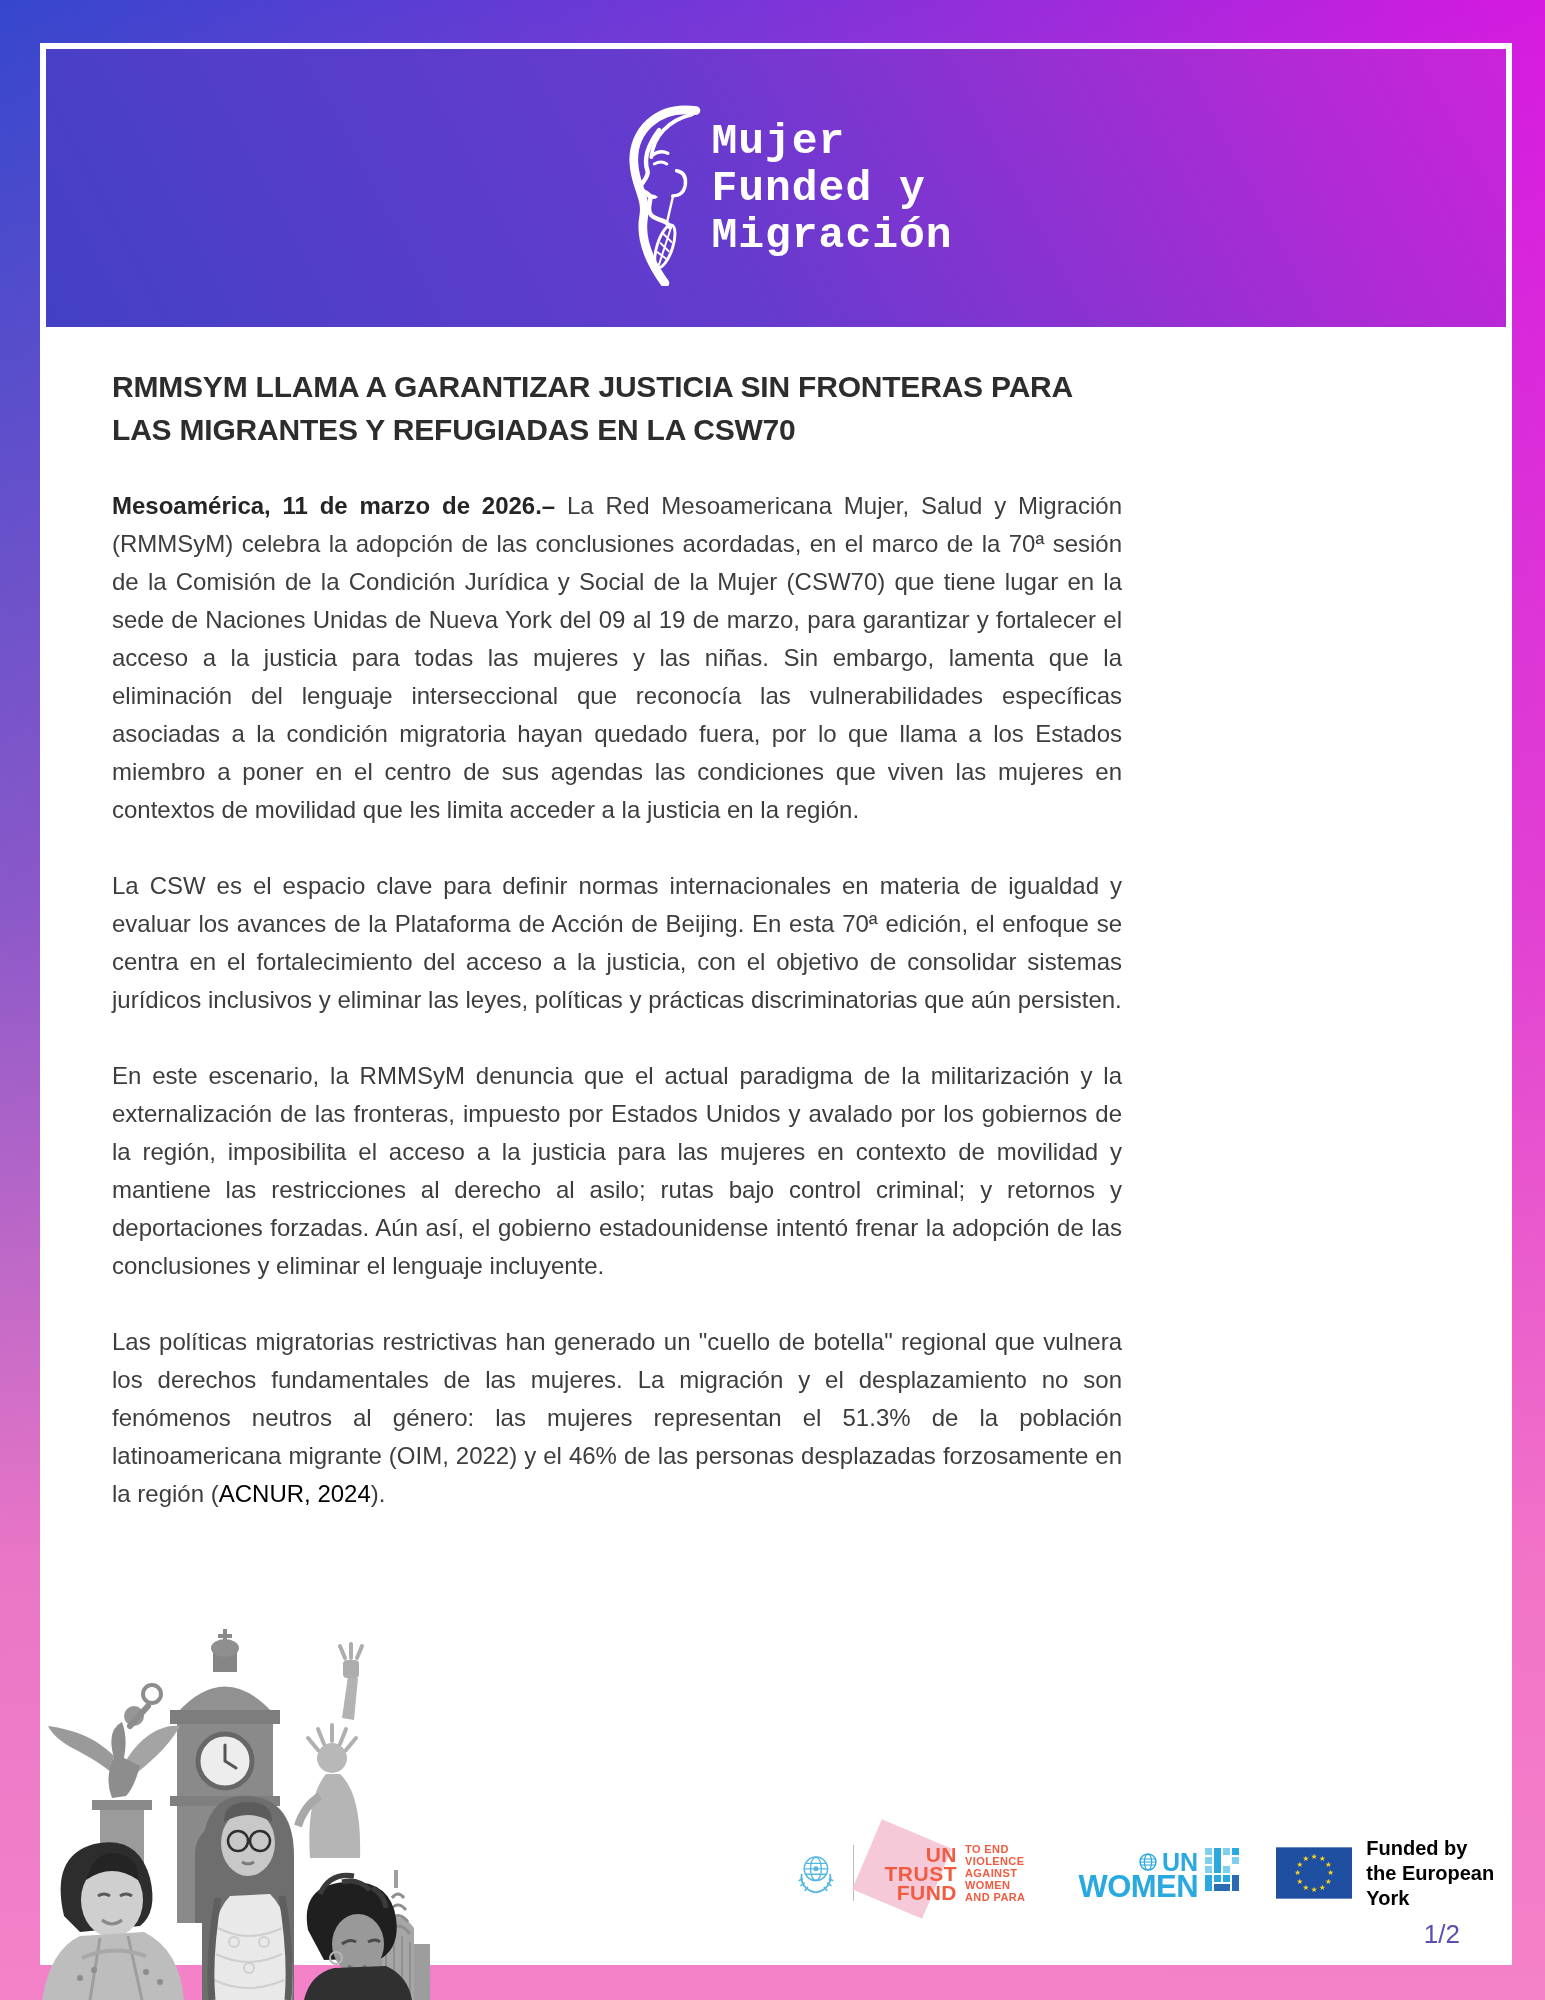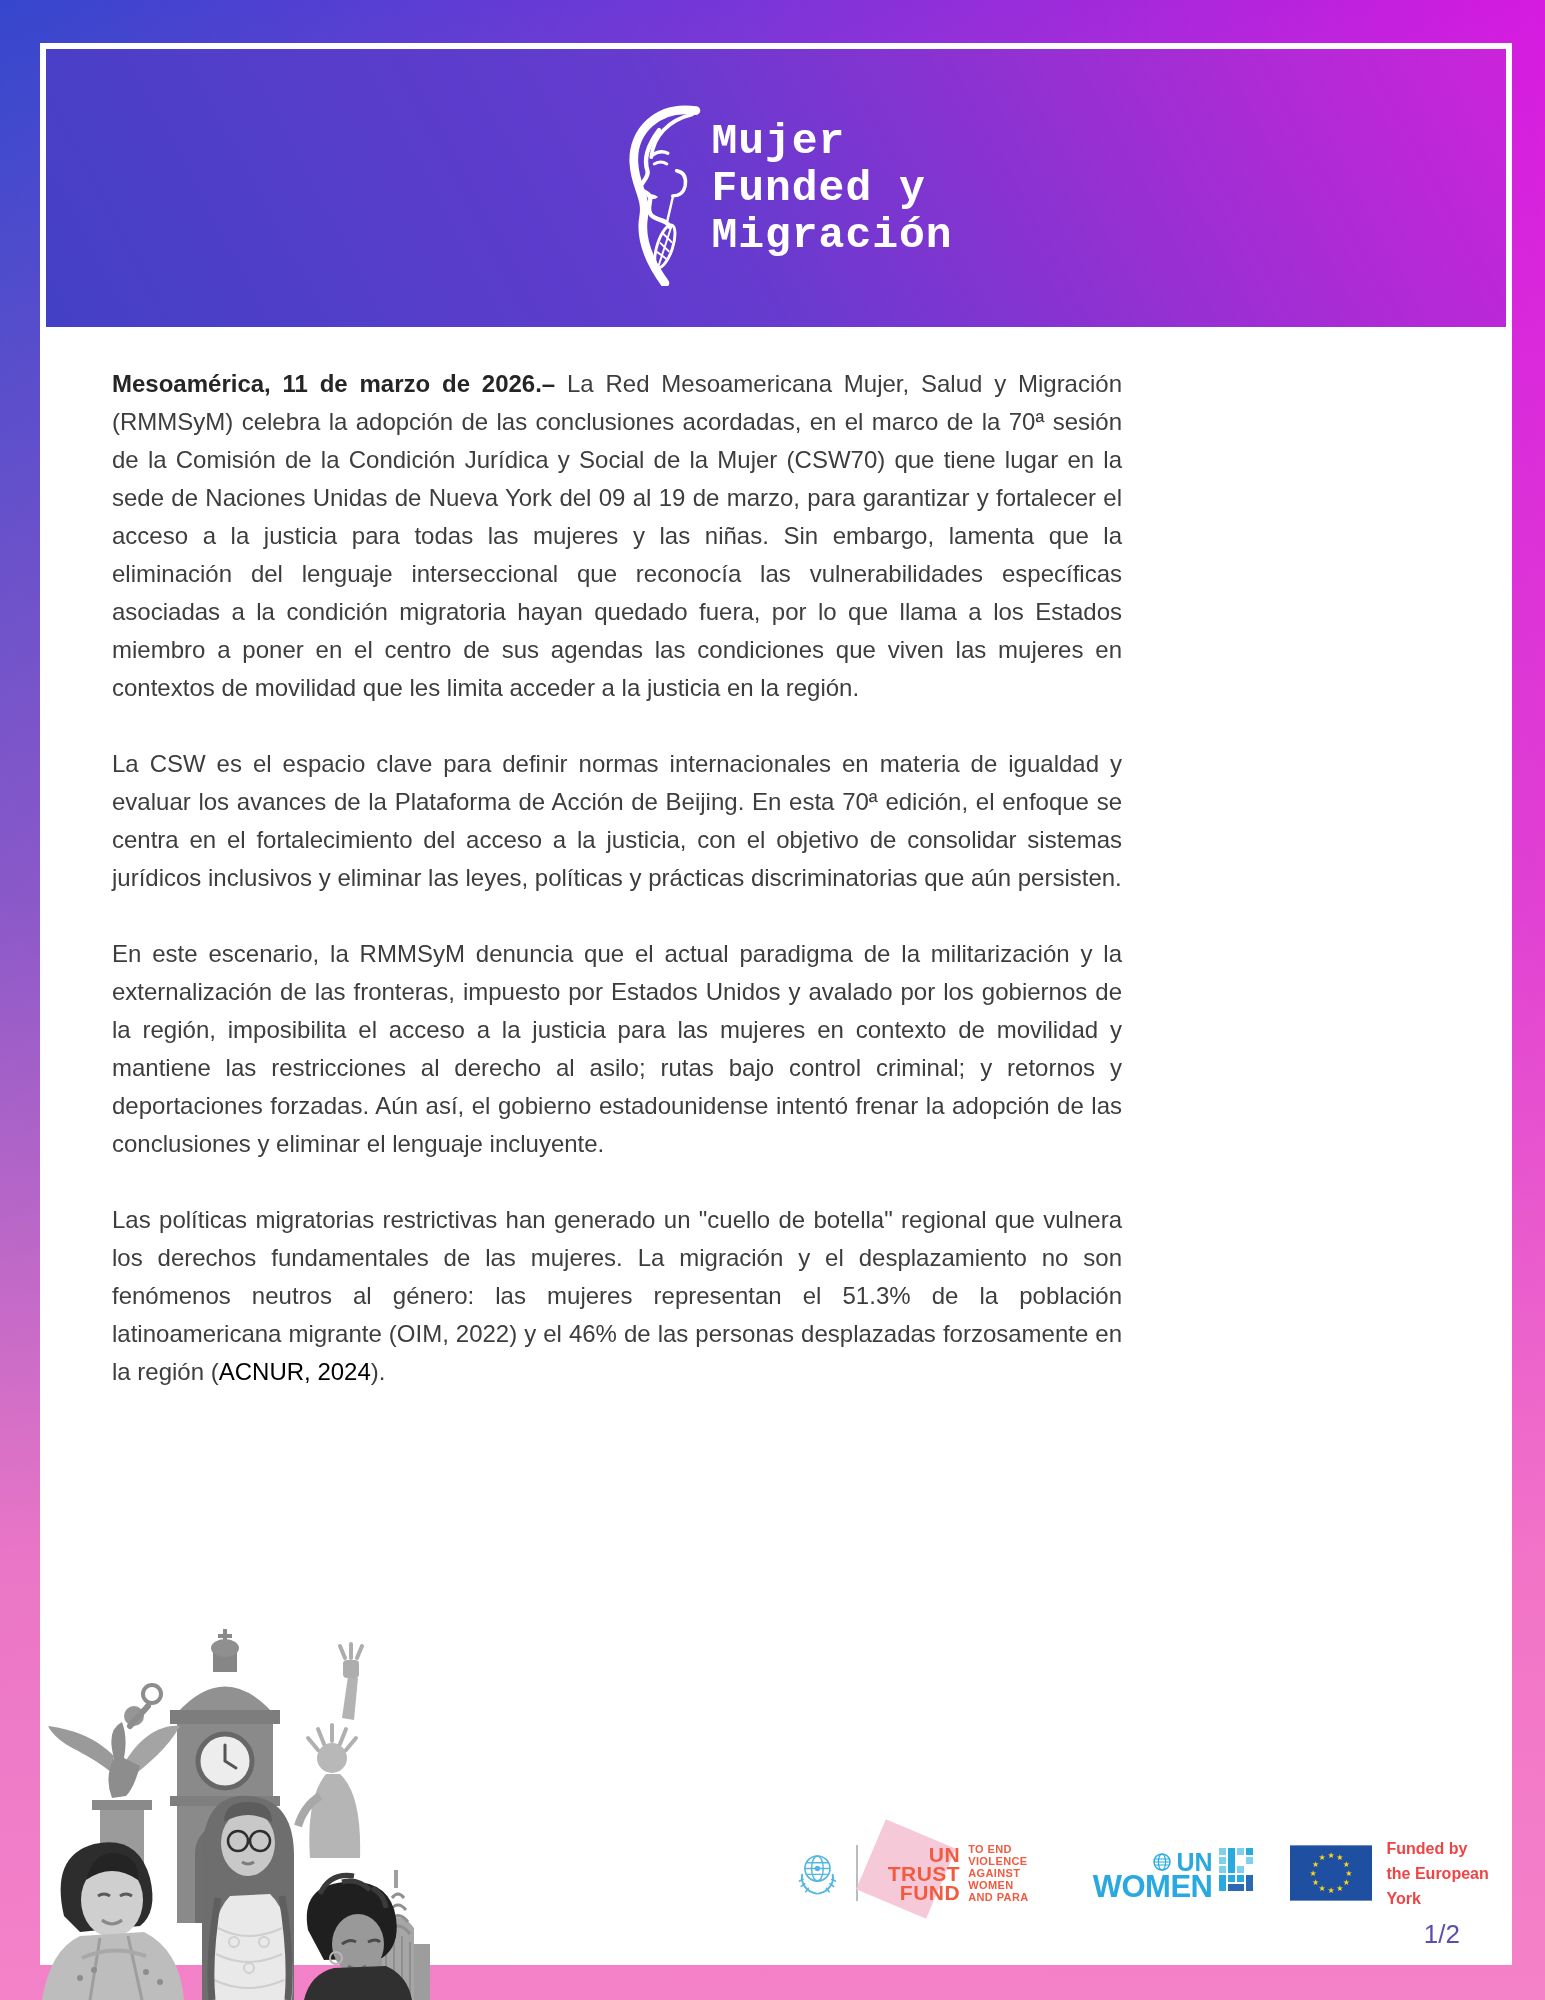--- a/index.html
+++ b/index.html
@@ -45,21 +45,21 @@
   .utf-words{position:relative;z-index:1;display:flex;flex-direction:column;align-items:flex-end;
     color:#f15b40;font-weight:bold;font-size:21px;line-height:19px;letter-spacing:.5px;}
   .utf-tag{position:relative;z-index:1;margin-left:8px;display:flex;flex-direction:column;
     color:#f15b40;font-weight:bold;font-size:11px;line-height:12px;letter-spacing:.4px;}
   .unw{display:flex;align-items:flex-end;gap:6px;margin-left:26px;}
   .unw-txt{display:flex;flex-direction:column;align-items:flex-end;color:#29a9df;font-weight:bold;}
   .unw-top{display:flex;align-items:center;gap:4px;font-size:25px;line-height:22px;}
   .unw-bottom{font-size:31px;line-height:27px;letter-spacing:-.5px;}
   .eu{display:flex;align-items:center;gap:14px;margin-left:20px;}
   .eu-flag{display:block;}
-  .eu-txt{color:#ef4444;font-weight:bold;font-size:16px;line-height:25px;}
+  .eu-txt{color:#000000;font-weight:bold;font-size:20px;line-height:25px;}
   .page-num{position:absolute;right:52px;top:1876px;color:#5a4fb0;font-size:26px;z-index:4;}
 </style>
 </head>
 <body>
 
 <div class="page">
   <div class="content">
 
     <div class="banner">
       <div class="brand">
@@ -79,20 +79,21 @@
         </svg>
         <div class="brand-text">
           <div>Mujer</div>
           <div>Funded y</div>
           <div>Migración</div>
         </div>
       </div>
     </div>
 
     <div class="textcol">
+      <h2 class="doc-heading">RMMSYM LLAMA A GARANTIZAR JUSTICIA SIN FRONTERAS PARA LAS MIGRANTES Y REFUGIADAS EN LA CSW70</h2>
 
       <p class="para"><span class="lead">Mesoamérica, 11 de marzo de 2026.–</span><span> La Red Mesoamericana Mujer, Salud y Migración (RMMSyM) celebra la adopción de las conclusiones acordadas, en el marco de la 70ª sesión de la Comisión de la Condición Jurídica y Social de la Mujer (CSW70) que tiene lugar en la sede de Naciones Unidas de Nueva York del 09 al 19 de marzo, para garantizar y fortalecer el acceso a la justicia para todas las mujeres y las niñas. Sin embargo, lamenta que la eliminación del lenguaje interseccional que reconocía las vulnerabilidades específicas asociadas a la condición migratoria hayan quedado fuera, por lo que llama a los Estados miembro a poner en el centro de sus agendas las condiciones que viven las mujeres en contextos de movilidad que les limita acceder a la justicia en la región.</span></p>
 
       <p class="para">La CSW es el espacio clave para definir normas internacionales en materia de igualdad y evaluar los avances de la Plataforma de Acción de Beijing. En esta 70ª edición, el enfoque se centra en el fortalecimiento del acceso a la justicia, con el objetivo de consolidar sistemas jurídicos inclusivos y eliminar las leyes, políticas y prácticas discriminatorias que aún persisten.</p>
 
       <p class="para">En este escenario, la RMMSyM denuncia que el actual paradigma de la militarización y la externalización de las fronteras, impuesto por Estados Unidos y avalado por los gobiernos de la región, imposibilita el acceso a la justicia para las mujeres en contexto de movilidad y mantiene las restricciones al derecho al asilo; rutas bajo control criminal; y retornos y deportaciones forzadas. Aún así, el gobierno estadounidense intentó frenar la adopción de las conclusiones y eliminar el lenguaje incluyente.</p>
 
       <p class="para"><span>Las políticas migratorias restrictivas han generado un "cuello de botella" regional que vulnera los derechos fundamentales de las mujeres. La migración y el desplazamiento no son fenómenos neutros al género: las mujeres representan el 51.3% de la población latinoamericana migrante (OIM, 2022) y el 46% de las personas desplazadas forzosamente en la región  (</span><a class="doc-link">ACNUR, 2024</a><span>).</span></p>
     </div>
 

